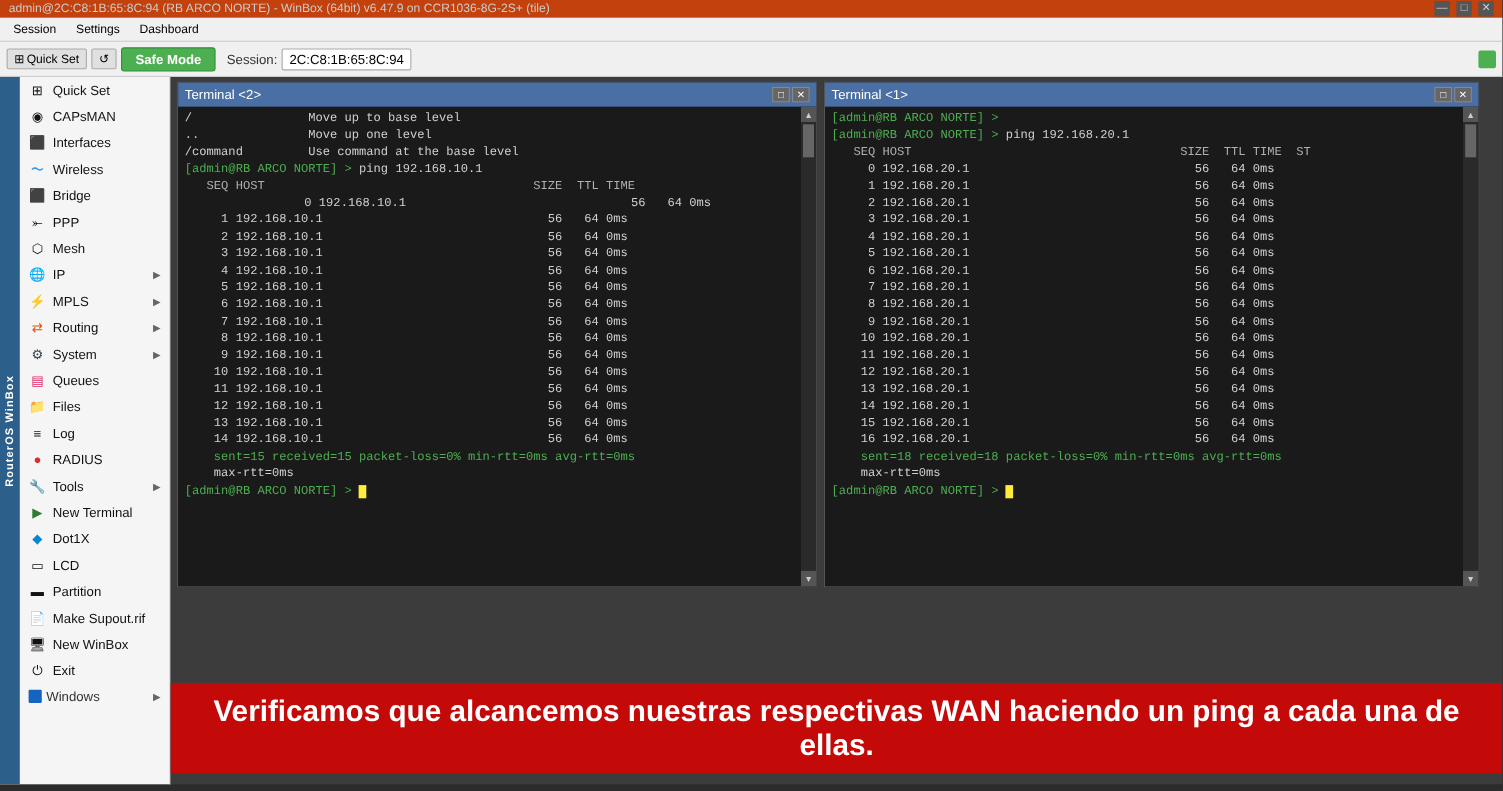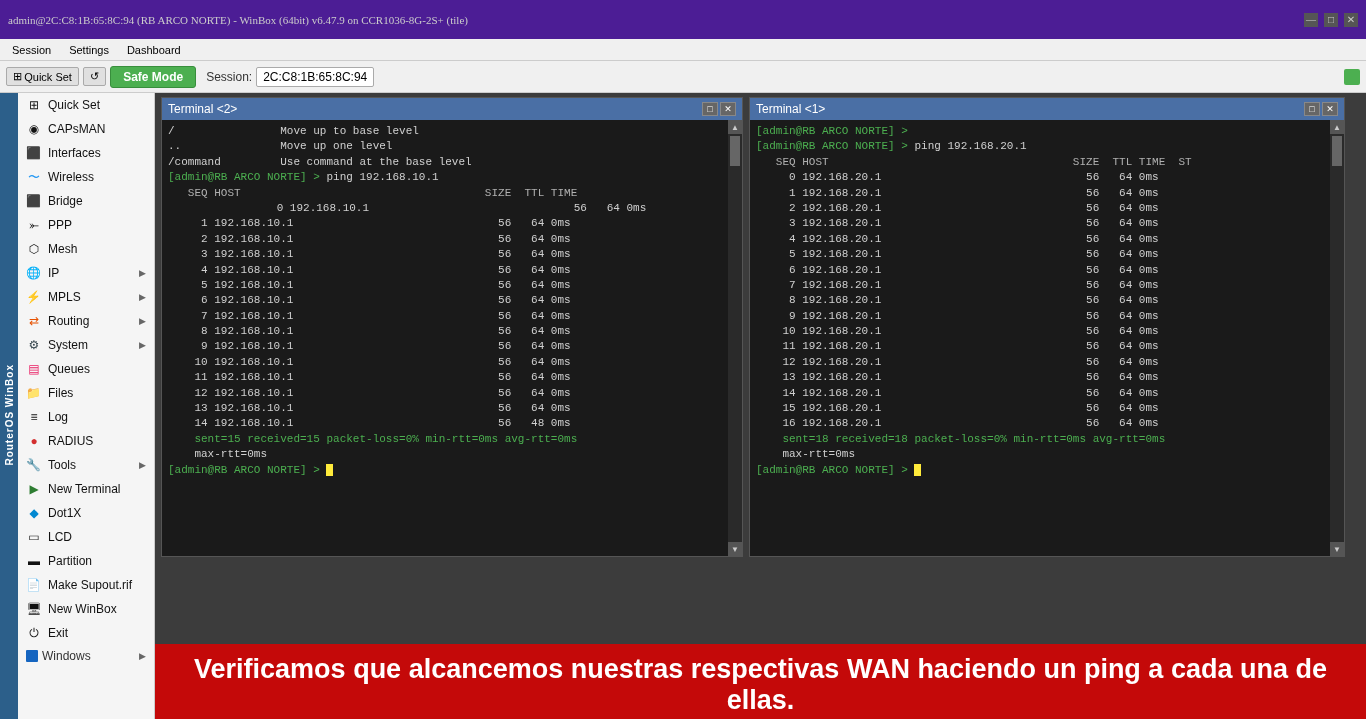--- a/index.html
+++ b/index.html
@@ -1,28 +1,27 @@
 <!DOCTYPE html>
 <html><head>
   <meta charset="utf-8">
   <style>
     * { margin: 0; padding: 0; box-sizing: border-box; }
     body { width: 1366px; height: 719px; overflow: hidden; font-family: 'Segoe UI', Tahoma, sans-serif; font-size: 12px; background: #2b2b2b; }
 
     
     #titlebar {
-      background: #4c1d95;
+      background: #c2410c;
       color: #ccc;
-      height: 39px;
+      height: 16px;
       display: flex;
       align-items: center;
       padding: 0 8px;
       font-size: 11px;
       justify-content: space-between;
-      font-family: Liberation Serif, serif;
     }
     #titlebar-controls { display: flex; gap: 6px; }
     #titlebar-controls span {
       display: inline-block; width: 14px; height: 14px;
       background: #555; text-align: center; line-height: 14px; font-size: 10px; cursor: pointer; color: #ccc;
     }
 
     
     #menubar {
       background: #f0f0f0;
@@ -411,21 +410,21 @@
             <div style="white-space: pre; line-height: 1.4; color: rgb(208, 208, 208);">     4 192.168.10.1                               56   64 0ms</div>
             <div style="white-space: pre; line-height: 1.4; color: rgb(208, 208, 208);">     5 192.168.10.1                               56   64 0ms</div>
             <div style="white-space: pre; line-height: 1.4; color: rgb(208, 208, 208);">     6 192.168.10.1                               56   64 0ms</div>
             <div style="white-space: pre; line-height: 1.4; color: rgb(208, 208, 208);">     7 192.168.10.1                               56   64 0ms</div>
             <div style="white-space: pre; line-height: 1.4; color: rgb(208, 208, 208);">     8 192.168.10.1                               56   64 0ms</div>
             <div style="white-space: pre; line-height: 1.4; color: rgb(208, 208, 208);">     9 192.168.10.1                               56   64 0ms</div>
             <div style="white-space: pre; line-height: 1.4; color: rgb(208, 208, 208);">    10 192.168.10.1                               56   64 0ms</div>
             <div style="white-space: pre; line-height: 1.4; color: rgb(208, 208, 208);">    11 192.168.10.1                               56   64 0ms</div>
             <div style="white-space: pre; line-height: 1.4; color: rgb(208, 208, 208);">    12 192.168.10.1                               56   64 0ms</div>
             <div style="white-space: pre; line-height: 1.4; color: rgb(208, 208, 208);">    13 192.168.10.1                               56   64 0ms</div>
-            <div style="white-space: pre; line-height: 1.4; color: rgb(208, 208, 208);">    14 192.168.10.1                               56   48 0ms</div>
+            <div style="white-space: pre; line-height: 1.4; color: rgb(208, 208, 208);">    14 192.168.10.1                               56   64 0ms</div>
             <div style="white-space: pre; line-height: 1.4; color: rgb(76, 175, 80);">    sent=15 received=15 packet-loss=0% min-rtt=0ms avg-rtt=0ms</div>
             <div style="white-space: pre; line-height: 1.4; color: rgb(208, 208, 208);">    max-rtt=0ms</div>
             <div style="white-space: pre; line-height: 1.4;"><span style="color: rgb(76, 175, 80);">[admin@RB ARCO NORTE] &gt;</span> <span style="background: rgb(255, 235, 59); color: rgb(0, 0, 0);"> </span></div>
           </div>
         <div class="terminal-scrollbar">
           <div class="terminal-scroll-up">▲</div>
           <div class="terminal-scroll-track">
             <div class="terminal-scroll-thumb"></div>
           </div>
           <div class="terminal-scroll-down">▼</div>

